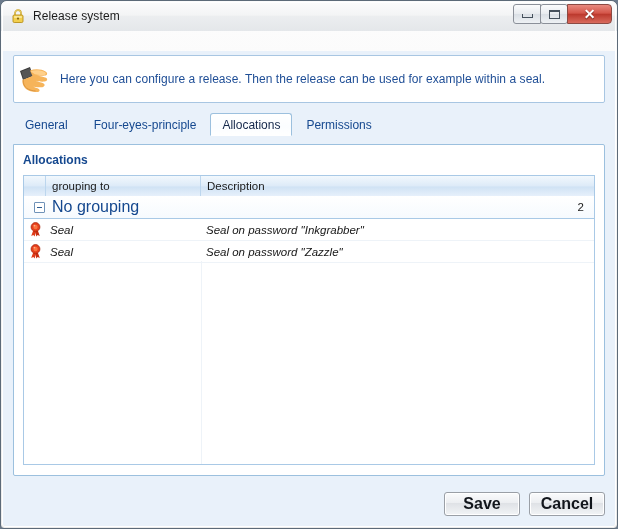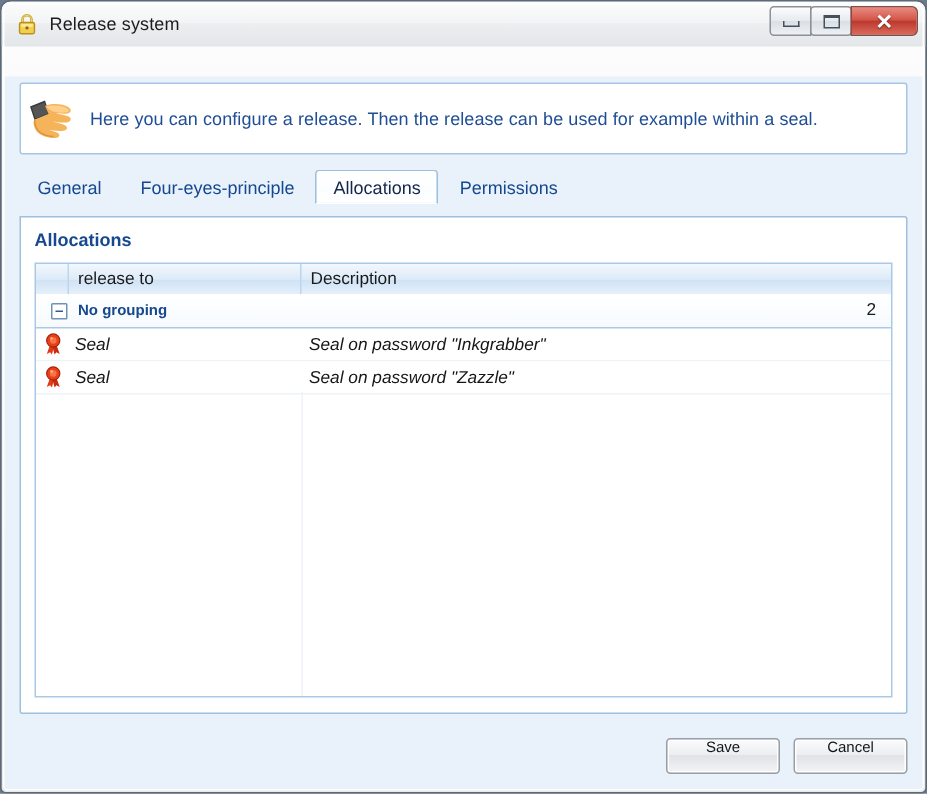--- a/index.html
+++ b/index.html
@@ -250,22 +250,22 @@
   }
   .expander::before {
     content: "";
     position: absolute;
     left: 2px; right: 2px;
     top: 4px;
     height: 1px;
     background: #2d5c91;
   }
   .group-label {
-    font-size: 10px;
-    font-weight: bold;
+    font-size: 16px;
+    font-weight: normal;
     color: #15488f;
   }
   .group-count {
     position: absolute;
     right: 10px;
     font-size: 11.5px;
     color: #1a1a1a;
   }
 
   
@@ -324,26 +324,27 @@
     gap: 9px;
   }
   .btn {
     width: 76px;
     height: 24px;
     box-sizing: border-box;
     border: 1px solid #9a9fa6;
     border-radius: 3px;
     background: linear-gradient(180deg, #fafbfc 0%, #eceef1 46%, #dfe2e6 47%, #f2f4f6 100%);
     font-family: "Liberation Sans", sans-serif;
-    font-size: 10px;
+    font-size: 16px;
     color: #12161c;
     display: flex;
-    align-items: flex-start;
+    align-items: center;
     justify-content: center;
     box-shadow: 0 0 0 1px #ffffff inset;
+    font-weight: bold;
   }
 
   
   .seal-icon { width: 13px; height: 15px; display: block; }
 </style>
 </head>
 <body>
 
 <div class="window">
 
@@ -410,21 +411,21 @@
       </div>
 
       <div class="tabpage">
         <div class="section-title">Allocations</div>
 
         <div class="grid">
 
           <div class="grid-header">
             <div class="gh-indicator"></div>
             <div class="gh-cell gh-assigned">
-              <span>release to</span>
+              <span>grouping to</span>
             </div>
             <div class="gh-cell gh-desc">
               <span>Description</span>
             </div>
           </div>
 
           <div class="grid-body">
 
             <div class="group-row">
               <span class="expander"></span>

